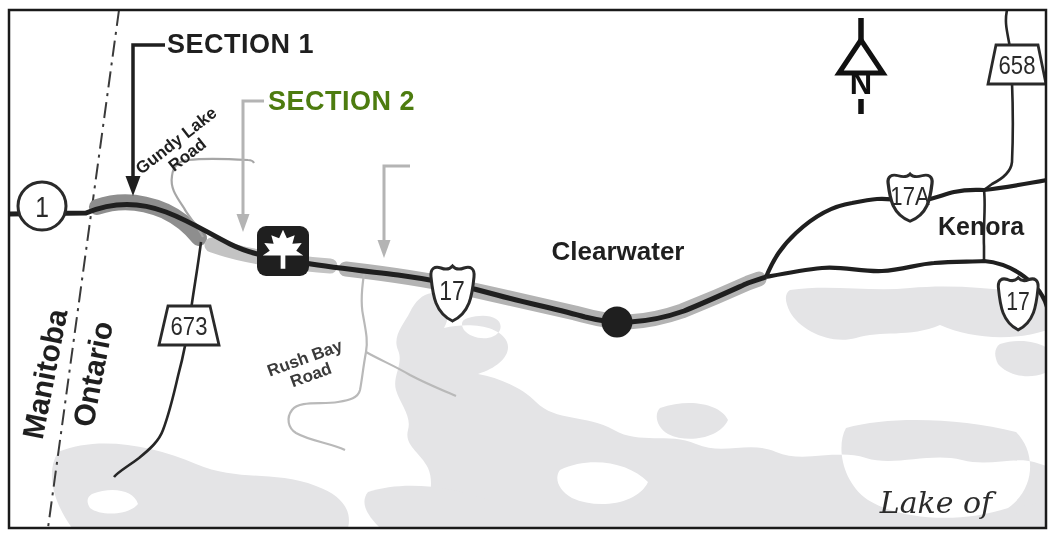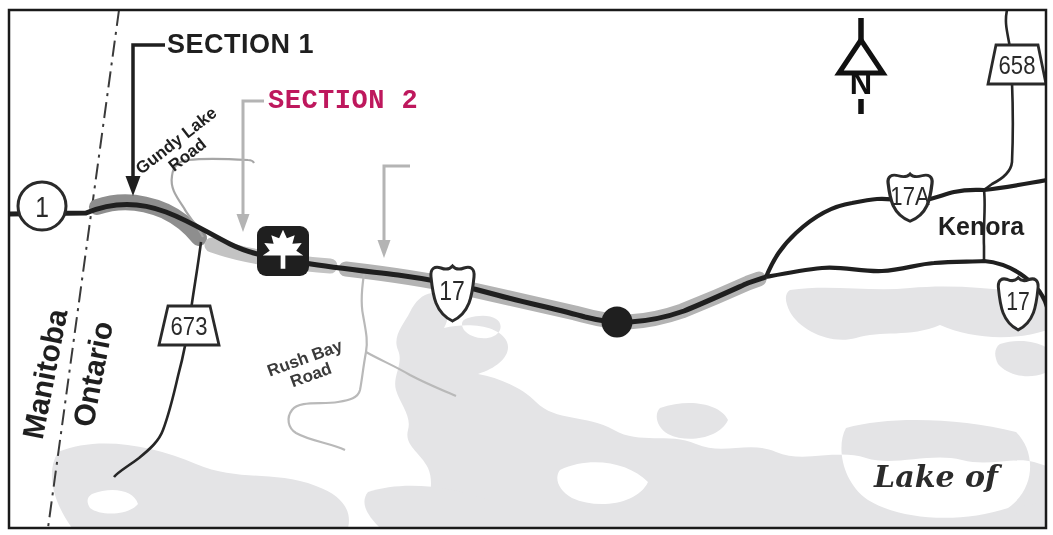--- a/index.html
+++ b/index.html
@@ -14,35 +14,35 @@
   .lbl{
     position:absolute;
     font-family:"Liberation Sans",sans-serif;
     font-weight:bold;
     color:#1f1f1f;
     white-space:nowrap;
     line-height:1.05;
     z-index:5;
   }
   .section-lbl{font-size:27px;letter-spacing:0.5px;}
-  .gray{color:#be185d;font-family:Liberation Mono, monospace;}
+  .gray{color:#4d7c0f;}
   .road-lbl{font-size:17px;text-align:center;}
   .prov-lbl{font-size:30px;}
   .place-lbl{font-size:26px;text-align:center;}
   .shield-num{
     position:absolute;z-index:6;
     font-weight:400;color:#2a2a2a;
     transform:translate(-50%,-50%) scaleX(0.85);
     font-family:"Liberation Sans",sans-serif;
   }
   .lake-lbl{
     font-family:"DejaVu Serif","Liberation Serif",serif;
-    font-style:italic;font-weight:bold;
+    font-style:italic;font-weight:normal;
     font-size:30px;color:#2b2b2b;
-    text-align:center;line-height:1.08;
+    text-align:center;line-height:1.08;margin-top:26px;
   }
   .north-n{
     position:absolute;z-index:6;font-weight:bold;font-size:31px;color:#111;
     transform:translate(-50%,-50%);
     font-family:"Liberation Sans",sans-serif;
   }
 </style>
 </head>
 <body>
 
@@ -176,20 +176,21 @@
 
   <div class="lbl road-lbl" style="left:308px;top:367px;transform:translate(-50%,-50%) rotate(-20deg);color:#3a3a3a;">
     <div>Rush Bay</div>
     <div>Road</div>
   </div>
 
   <div class="lbl prov-lbl" style="left:45px;top:374px;transform:translate(-50%,-50%) rotate(-79deg);">Manitoba</div>
   <div class="lbl prov-lbl" style="left:93px;top:374px;transform:translate(-50%,-50%) rotate(-79deg);">Ontario</div>
 
   <div class="lbl place-lbl" style="left:618px;top:238px;transform:translateX(-50%);">
+    <div>Clearwater</div>
   </div>
 
   <div class="lbl" style="left:938px;top:213px;font-size:25px;text-align:center;">Kenora</div>
 
   <div class="lbl lake-lbl" style="left:936px;top:477px;transform:translate(-50%,-50%);">
     <div>Lake of</div>
   </div>
 
   <div class="shield-num" style="left:42px;top:207px;font-size:29px;">1</div>
   <div class="shield-num" style="left:189px;top:326px;font-size:26px;">673</div>

